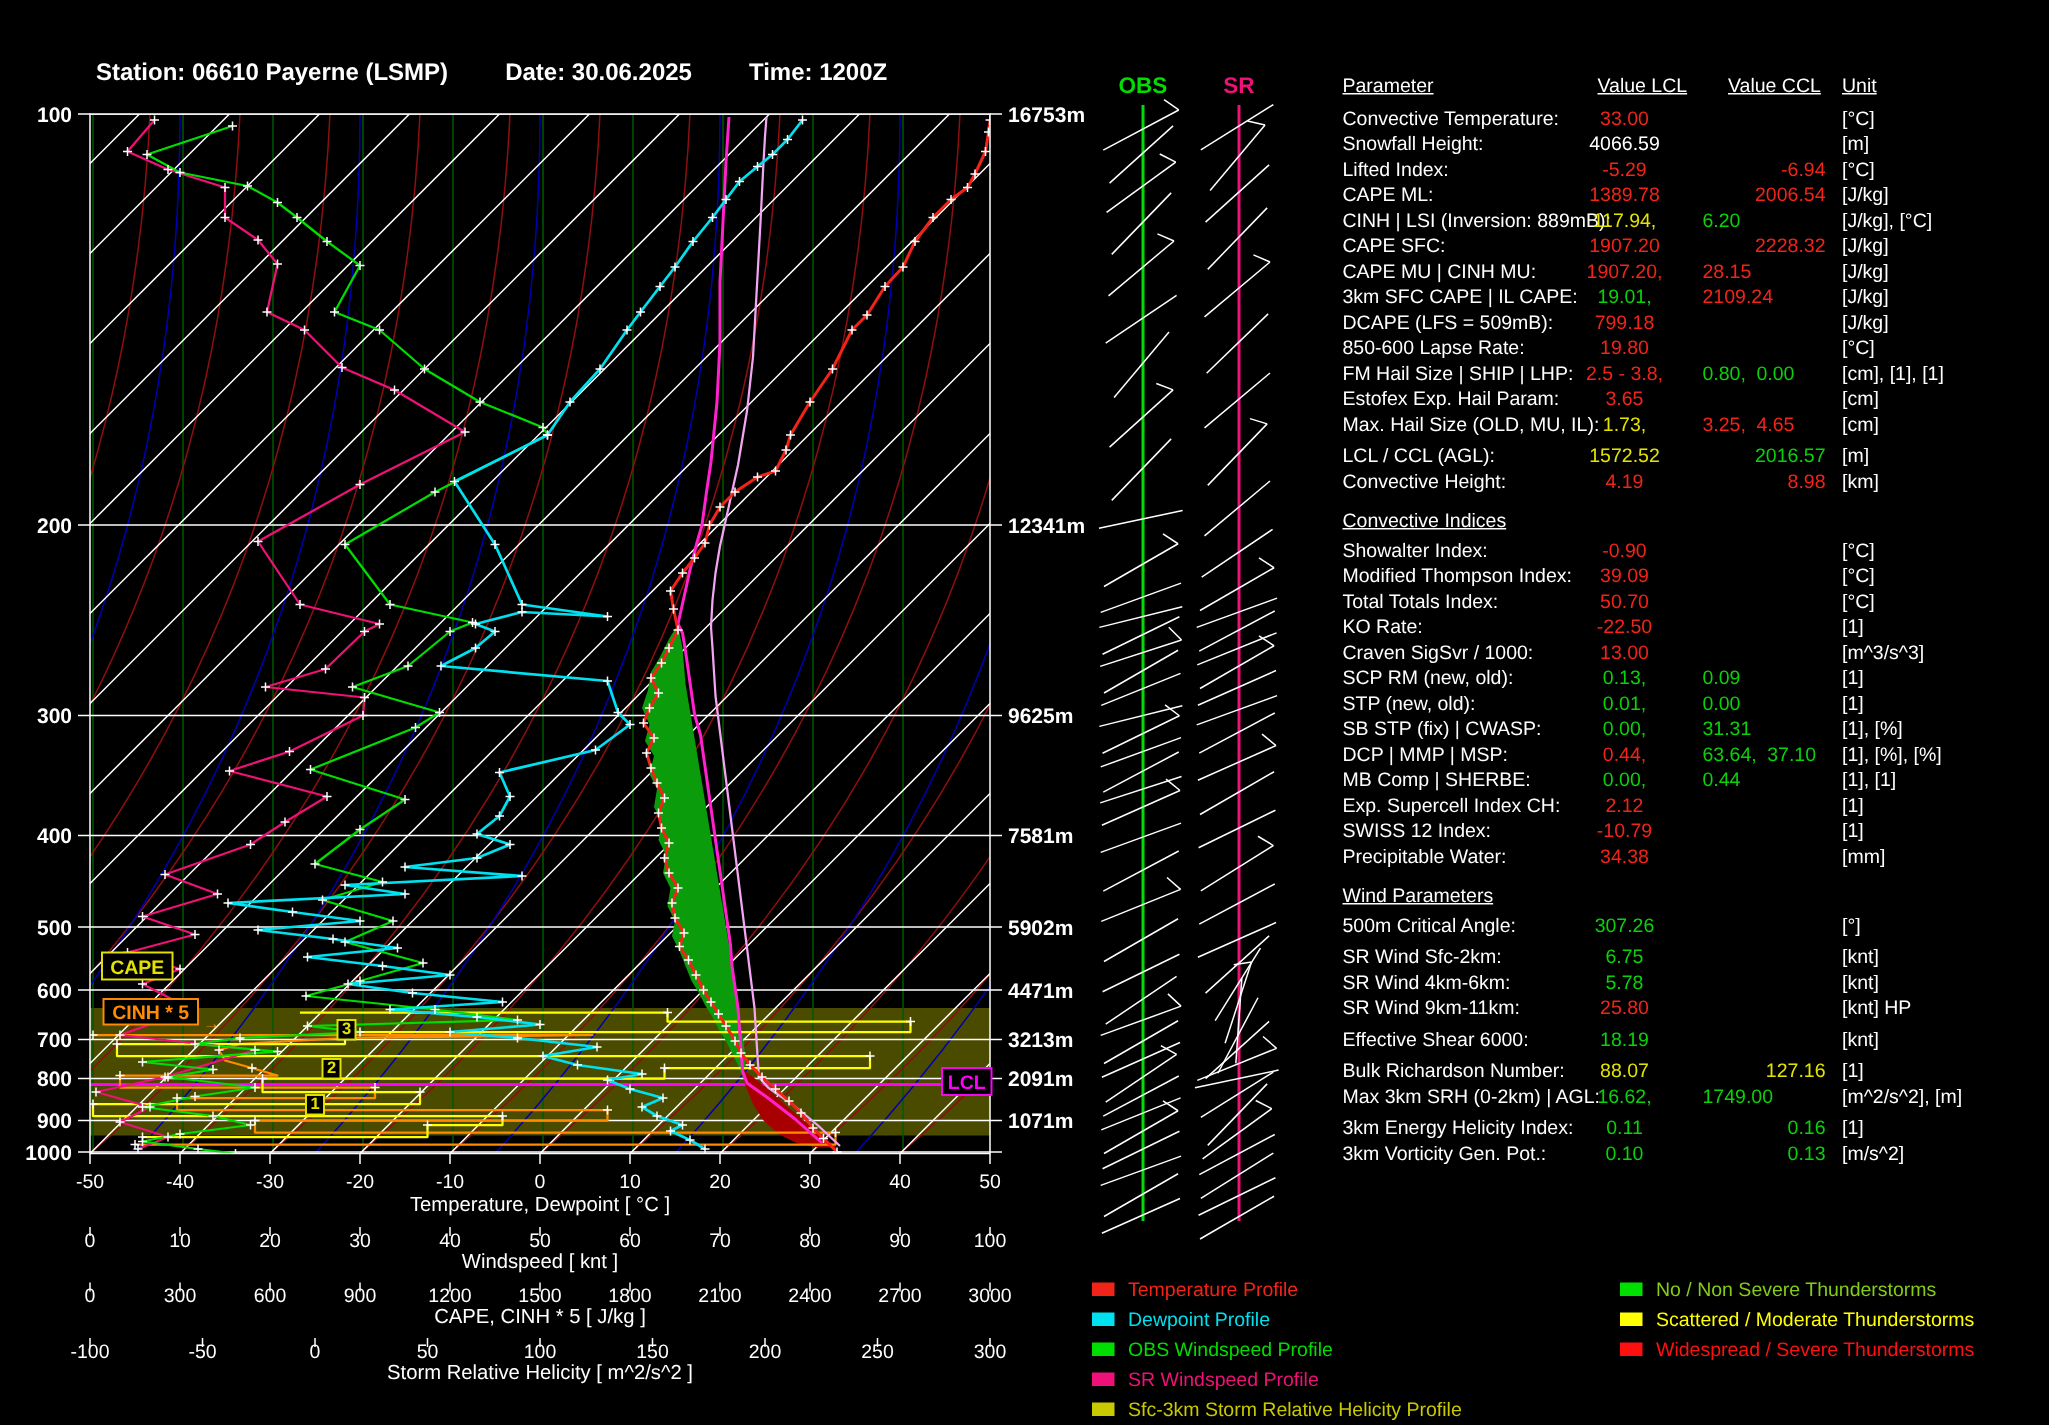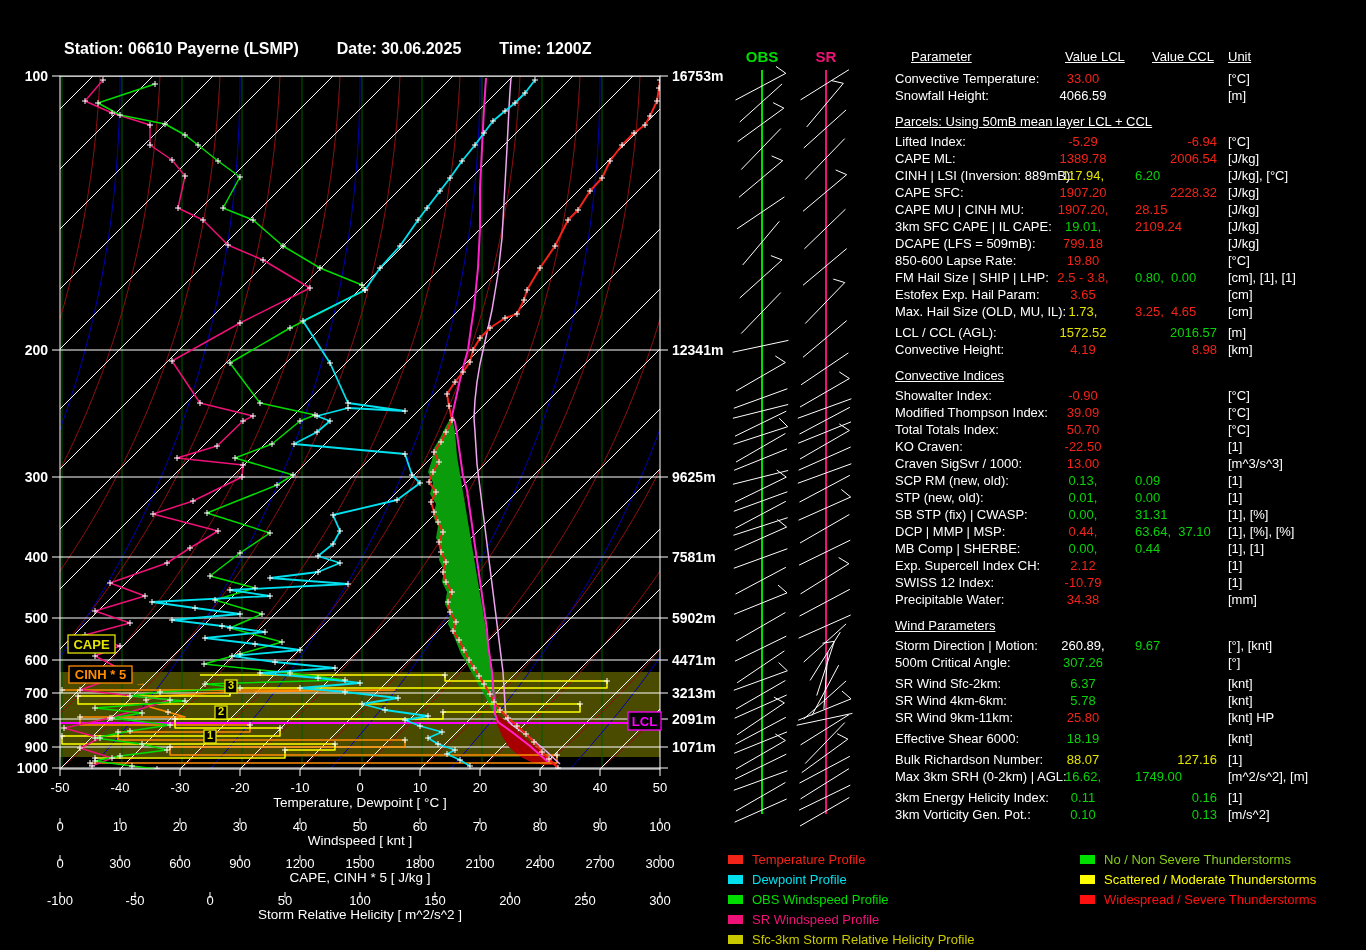--- a/index.html
+++ b/index.html
@@ -902,36 +902,35 @@
         <line x1="847.8434588481235" y1="711.1297981881032" x2="837.1537926825898" y2="705.6771807185346" stroke="#ffffff" stroke-width="1"></line>
         <line x1="799.5115722142322" y1="755.0841468835768" x2="849.839585007191" y2="728.3242678047809" stroke="#ffffff" stroke-width="1"></line>
         <line x1="800.5585571153072" y1="770.8975779269962" x2="848.8972985962235" y2="740.6921798657035" stroke="#ffffff" stroke-width="1"></line>
         <line x1="799.036178611025" y1="782.1511344036724" x2="850.2674392500775" y2="757.1639790366949" stroke="#ffffff" stroke-width="1"></line>
         <line x1="800.0192378864668" y1="798" x2="849.3826859021799" y2="769.5" stroke="#ffffff" stroke-width="1"></line>
       </g>
     </svg>
 
 <div id="datatable">
       <div class="thead">
-        <span style="left: 16px; text-decoration: underline;">Parameter</span>
+        <span style="left: 0px; text-decoration: underline;">Parameter</span>
         <span style="left: 170px; text-align: center;">Value LCL</span>
         <span style="left: 257px;">Value CCL</span>
         <span style="left: 333px;">Unit</span>
       </div>
       <div class="trow">
         <div class="tlabel">Convective Temperature:</div>
         <div class="tv1 c-r">33.00</div>
         <div class="tunit">[°C]</div>
       </div>
       <div class="trow">
         <div class="tlabel">Snowfall Height:</div>
         <div class="tv1 c-w">4066.59</div>
         <div class="tunit">[m]</div>
       </div>
-      <div class="sect">Parcels: Using 50mB mean layer LCL + CCL</div>
       <div class="trow">
         <div class="tlabel">Lifted Index:</div>
         <div class="tv1 c-r">-5.29</div>
         <div class="tv2 c-r">-6.94</div>
         <div class="tunit">[°C]</div>
       </div>
       <div class="trow">
         <div class="tlabel">CAPE ML:</div>
         <div class="tv1 c-r">1389.78</div>
         <div class="tv2 c-r">2006.54</div>
@@ -1010,21 +1009,21 @@
         <div class="tlabel">Modified Thompson Index:</div>
         <div class="tv1 c-r">39.09</div>
         <div class="tunit">[°C]</div>
       </div>
       <div class="trow">
         <div class="tlabel">Total Totals Index:</div>
         <div class="tv1 c-r">50.70</div>
         <div class="tunit">[°C]</div>
       </div>
       <div class="trow">
-        <div class="tlabel">KO Craven:</div>
+        <div class="tlabel">KO Rate:</div>
         <div class="tv1 c-r">-22.50</div>
         <div class="tunit">[1]</div>
       </div>
       <div class="trow">
         <div class="tlabel">Craven SigSvr / 1000:</div>
         <div class="tv1 c-r">13.00</div>
         <div class="tunit">[m^3/s^3]</div>
       </div>
       <div class="trow">
         <div class="tlabel">SCP RM (new, old):</div>
@@ -1066,33 +1065,27 @@
         <div class="tv1 c-r">-10.79</div>
         <div class="tunit">[1]</div>
       </div>
       <div class="trow">
         <div class="tlabel">Precipitable Water:</div>
         <div class="tv1 c-r">34.38</div>
         <div class="tunit">[mm]</div>
       </div>
       <div class="sect">Wind Parameters</div>
       <div class="trow">
-        <div class="tlabel">Storm Direction | Motion:</div>
-        <div class="tv1 c-w">260.89,</div>
-        <div class="trun"><span class="c-g">9.67</span></div>
-        <div class="tunit">[°], [knt]</div>
-      </div>
-      <div class="trow">
         <div class="tlabel">500m Critical Angle:</div>
         <div class="tv1 c-g">307.26</div>
         <div class="tunit">[°]</div>
       </div>
       <div class="trow gap">
         <div class="tlabel">SR Wind Sfc-2km:</div>
-        <div class="tv1 c-g">6.37</div>
+        <div class="tv1 c-g">6.75</div>
         <div class="tunit">[knt]</div>
       </div>
       <div class="trow">
         <div class="tlabel">SR Wind 4km-6km:</div>
         <div class="tv1 c-g">5.78</div>
         <div class="tunit">[knt]</div>
       </div>
       <div class="trow">
         <div class="tlabel">SR Wind 9km-11km:</div>
         <div class="tv1 c-r">25.80</div>

